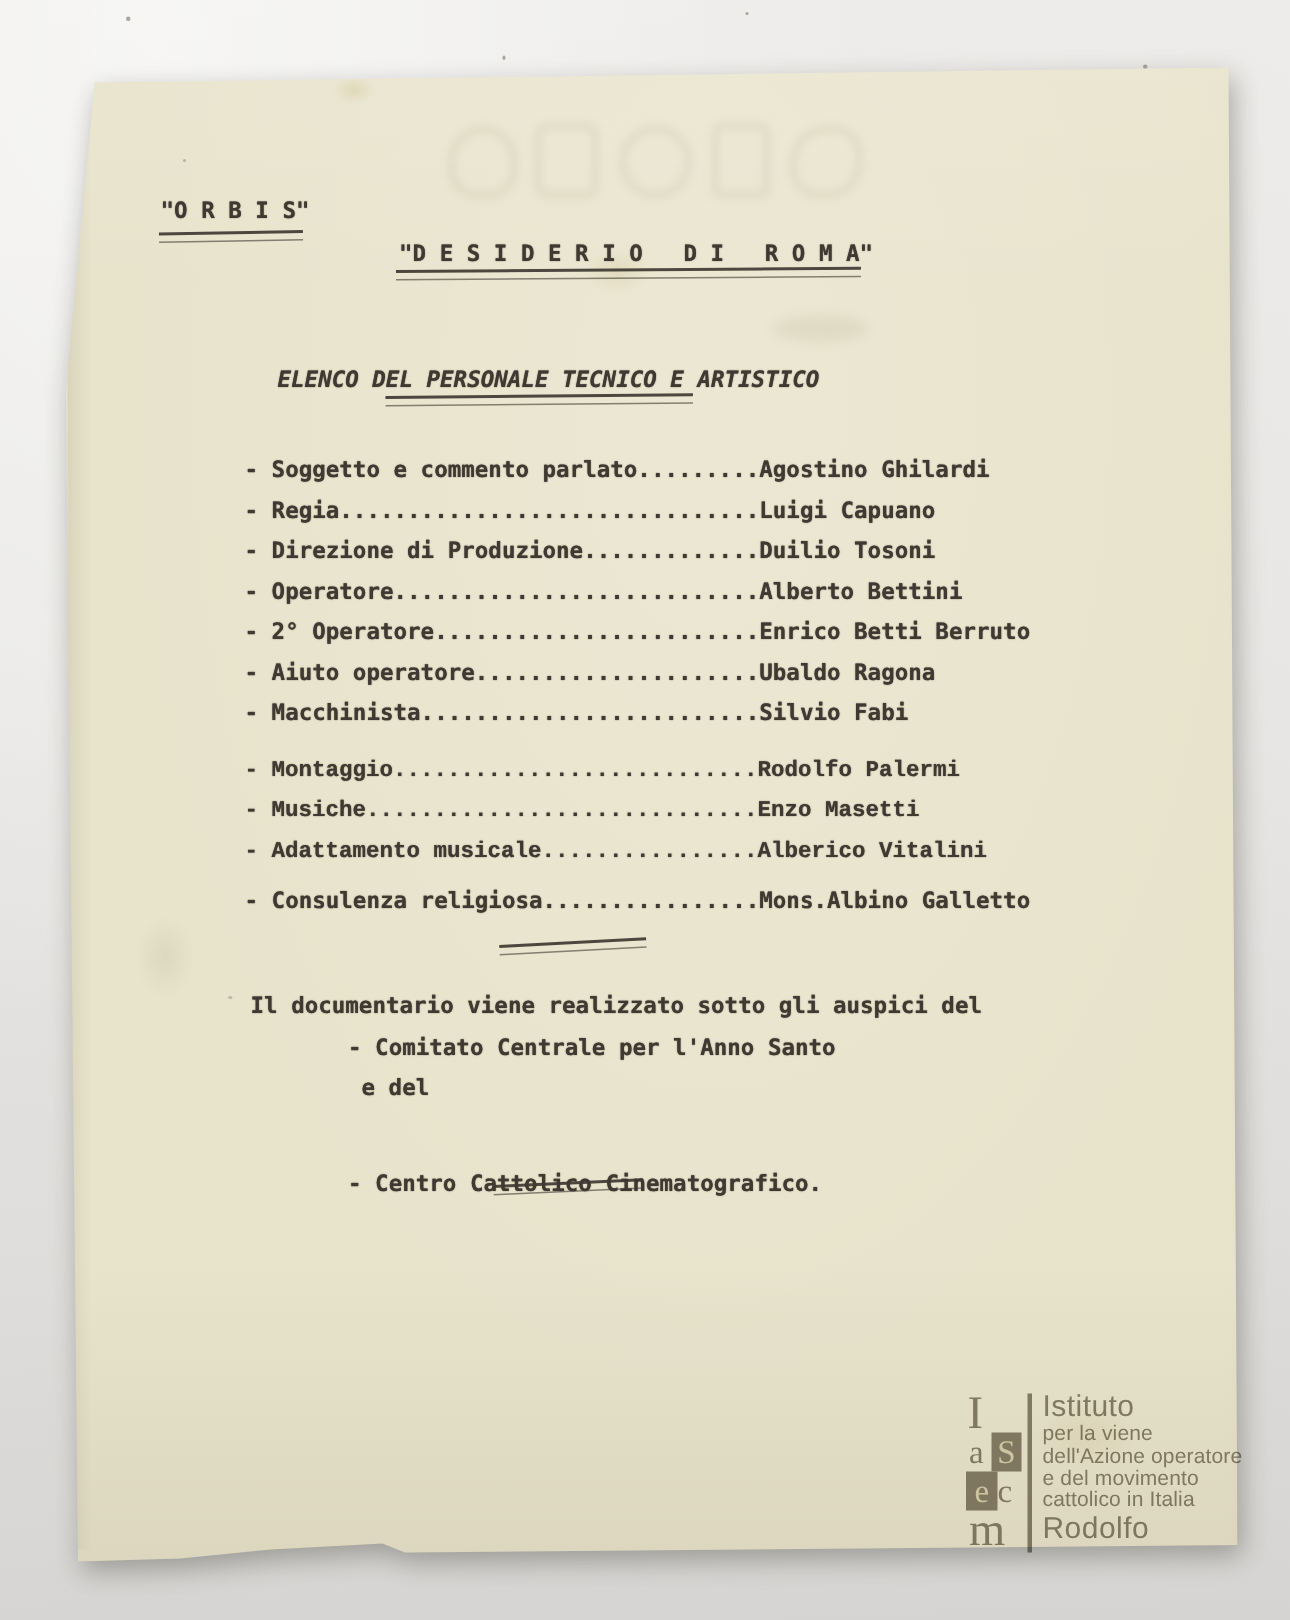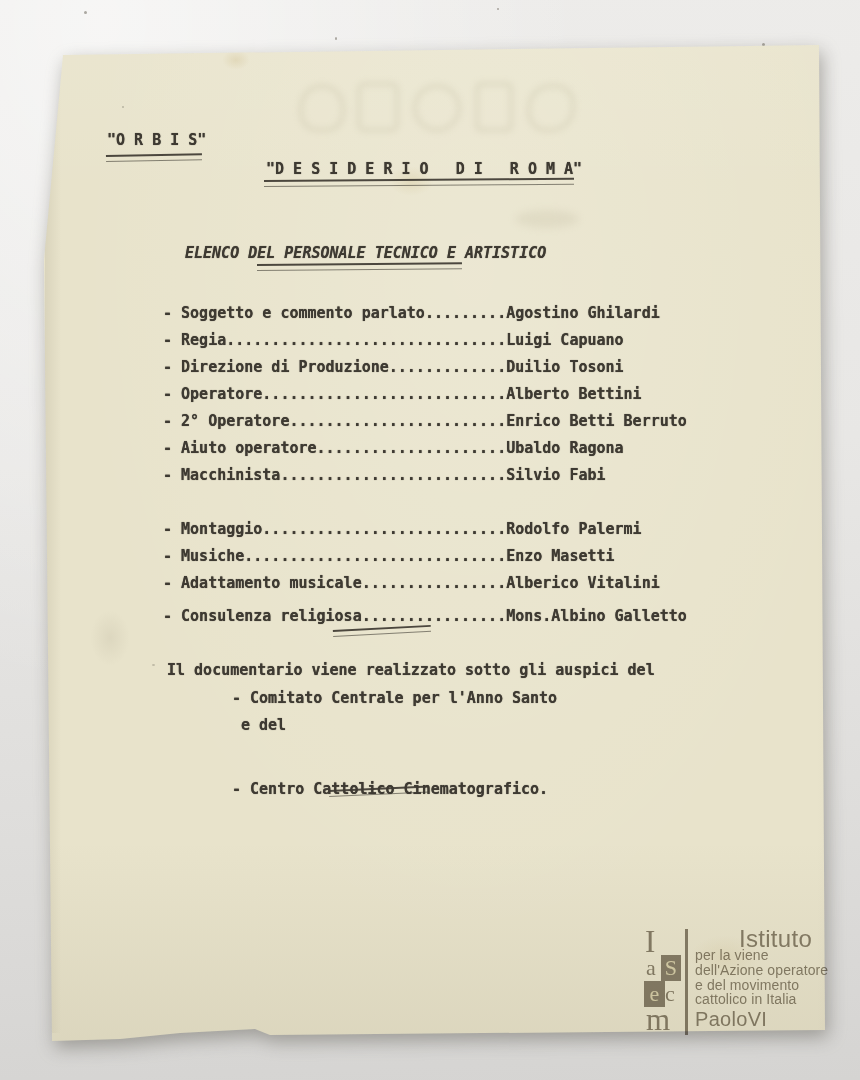--- a/index.html
+++ b/index.html
@@ -68,21 +68,21 @@
   .rule-heading{left:257px;top:264px;width:205px;transform:rotate(-.5deg);}
   .rule-mid{left:333px;top:630px;width:98px;transform:rotate(-3deg);}
   .rule-bottom{left:329px;top:790px;width:100px;transform:rotate(-2.6deg);}
 
   .company{left:107px;top:130px;}
   .film-title{left:266px;top:159px;}
   .heading{left:185px;top:243px;font-style:italic;}
 
   .credits{position:absolute;left:163px;top:300px;}
   .credit-row{line-height:27px;}
-  .credit-group:nth-of-type(2){margin-top:27px;}
+  .credit-group:nth-of-type(2){margin-top:11px;font-family:Liberation Mono, monospace;}
   .credit-group:nth-of-type(3){margin-top:6px;}
 
   .footer-intro{left:167px;top:660px;}
   .footer-item.f0{left:232px;top:688px;}
   .footer-item.f1{left:241px;top:715px;text-align:right;}
   .footer-item.f2{left:232px;top:779px;}
 
   
   .watermark{
     position:absolute;left:642px;top:929px;display:flex;align-items:flex-start;
@@ -93,21 +93,21 @@
   .wm-row .big{font-size:31px;line-height:26px;}
   .wm-row .mid{font-size:22px;line-height:26px;}
   .wm-block{width:21px;height:26px;background:#7f7768;color:#e7e2ca;display:flex;
     align-items:center;justify-content:center;}
   .wm-row.r1{padding-left:3px;}
   .wm-row.r2 .mid{margin-left:4px;margin-right:1px;}
   .wm-row.r3 .wm-block{margin-left:2px;}
   .wm-row.r4{padding-left:4px;}
   .wm-divider{width:3px;height:106px;background:#7f7768;margin-left:3px;margin-right:7px;}
   .wm-text{display:flex;flex-direction:column;font-family:"Liberation Sans",sans-serif;}
-  .wm-lg{font-size:24px;line-height:19px;letter-spacing:.3px;margin-left:44px;}
+  .wm-lg{font-size:20px;line-height:19px;letter-spacing:.3px;}
   .wm-sm{font-size:14px;line-height:14.8px;letter-spacing:.1px;}
   .wm-paolo{font-size:20px;line-height:22px;margin-top:1px;letter-spacing:.3px;}
 </style>
 </head>
 <body>
 
 <div class="backdrop"></div>
 <span class="speck s1"></span>
 <span class="speck s2"></span>
 <span class="speck s3"></span>
@@ -171,15 +171,15 @@
         <span class="big">m</span>
       </div>
   </div>
   <div class="wm-divider"></div>
   <div class="wm-text">
     <div class="wm-lg">Istituto</div>
     <div class="wm-sm">per la viene</div>
     <div class="wm-sm">dell'Azione operatore</div>
     <div class="wm-sm">e del movimento</div>
     <div class="wm-sm">cattolico in Italia</div>
-    <div class="wm-paolo">PaoloVI</div>
+    <div class="wm-paolo">Rodolfo</div>
   </div>
 </div>
 
 </body></html>

